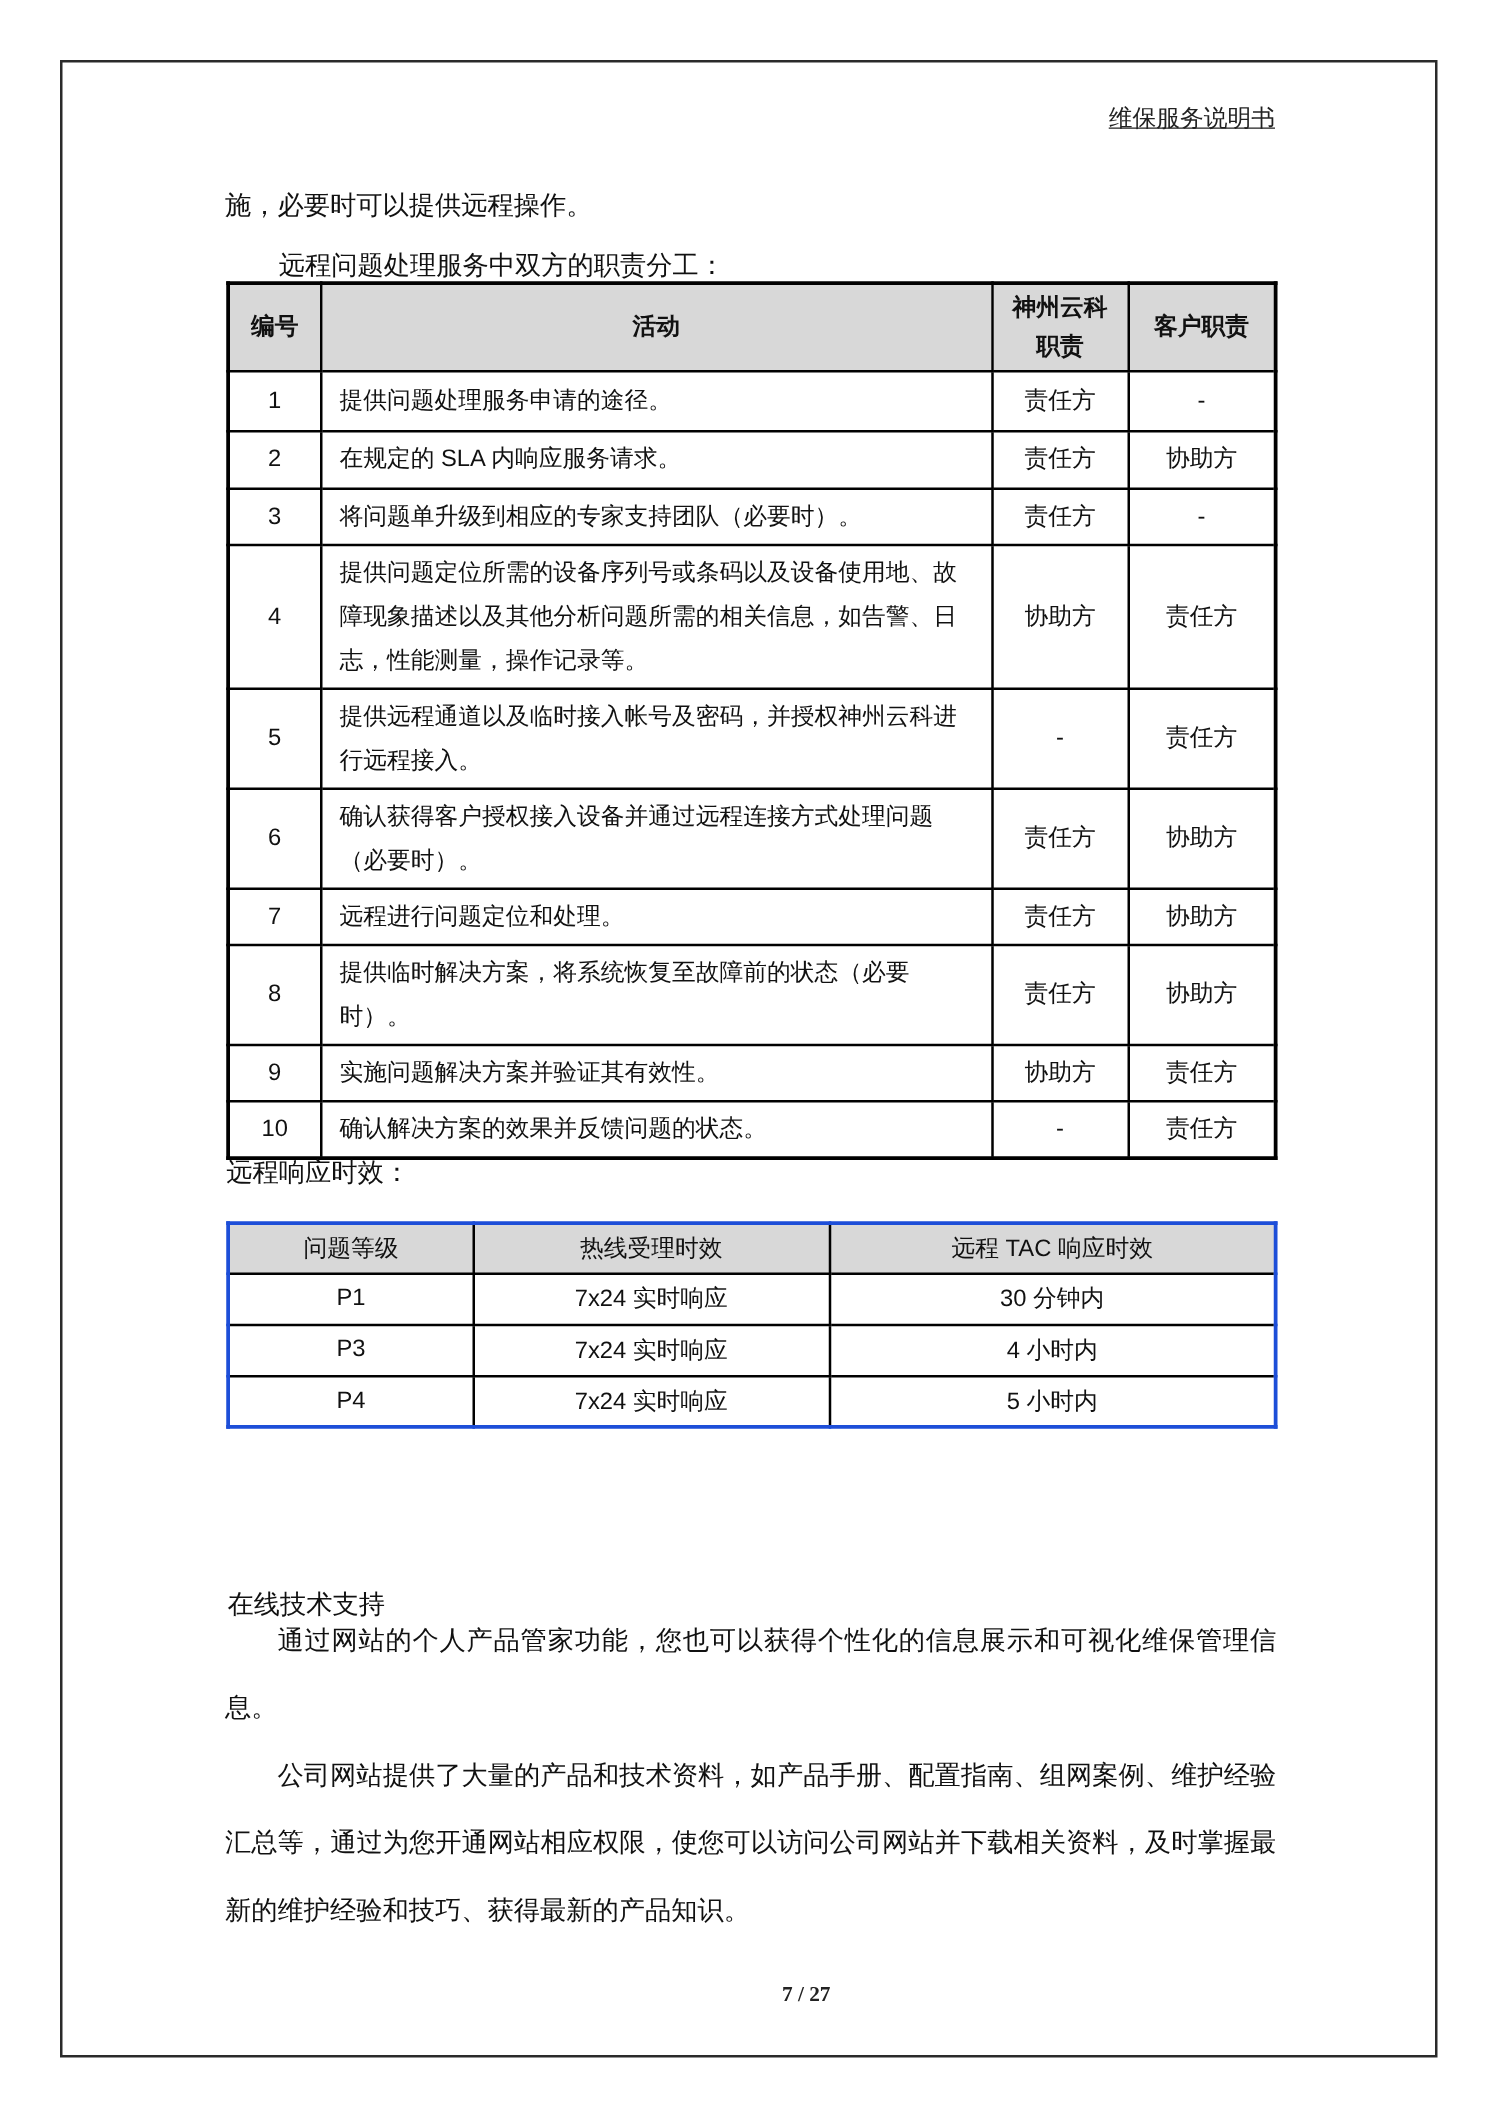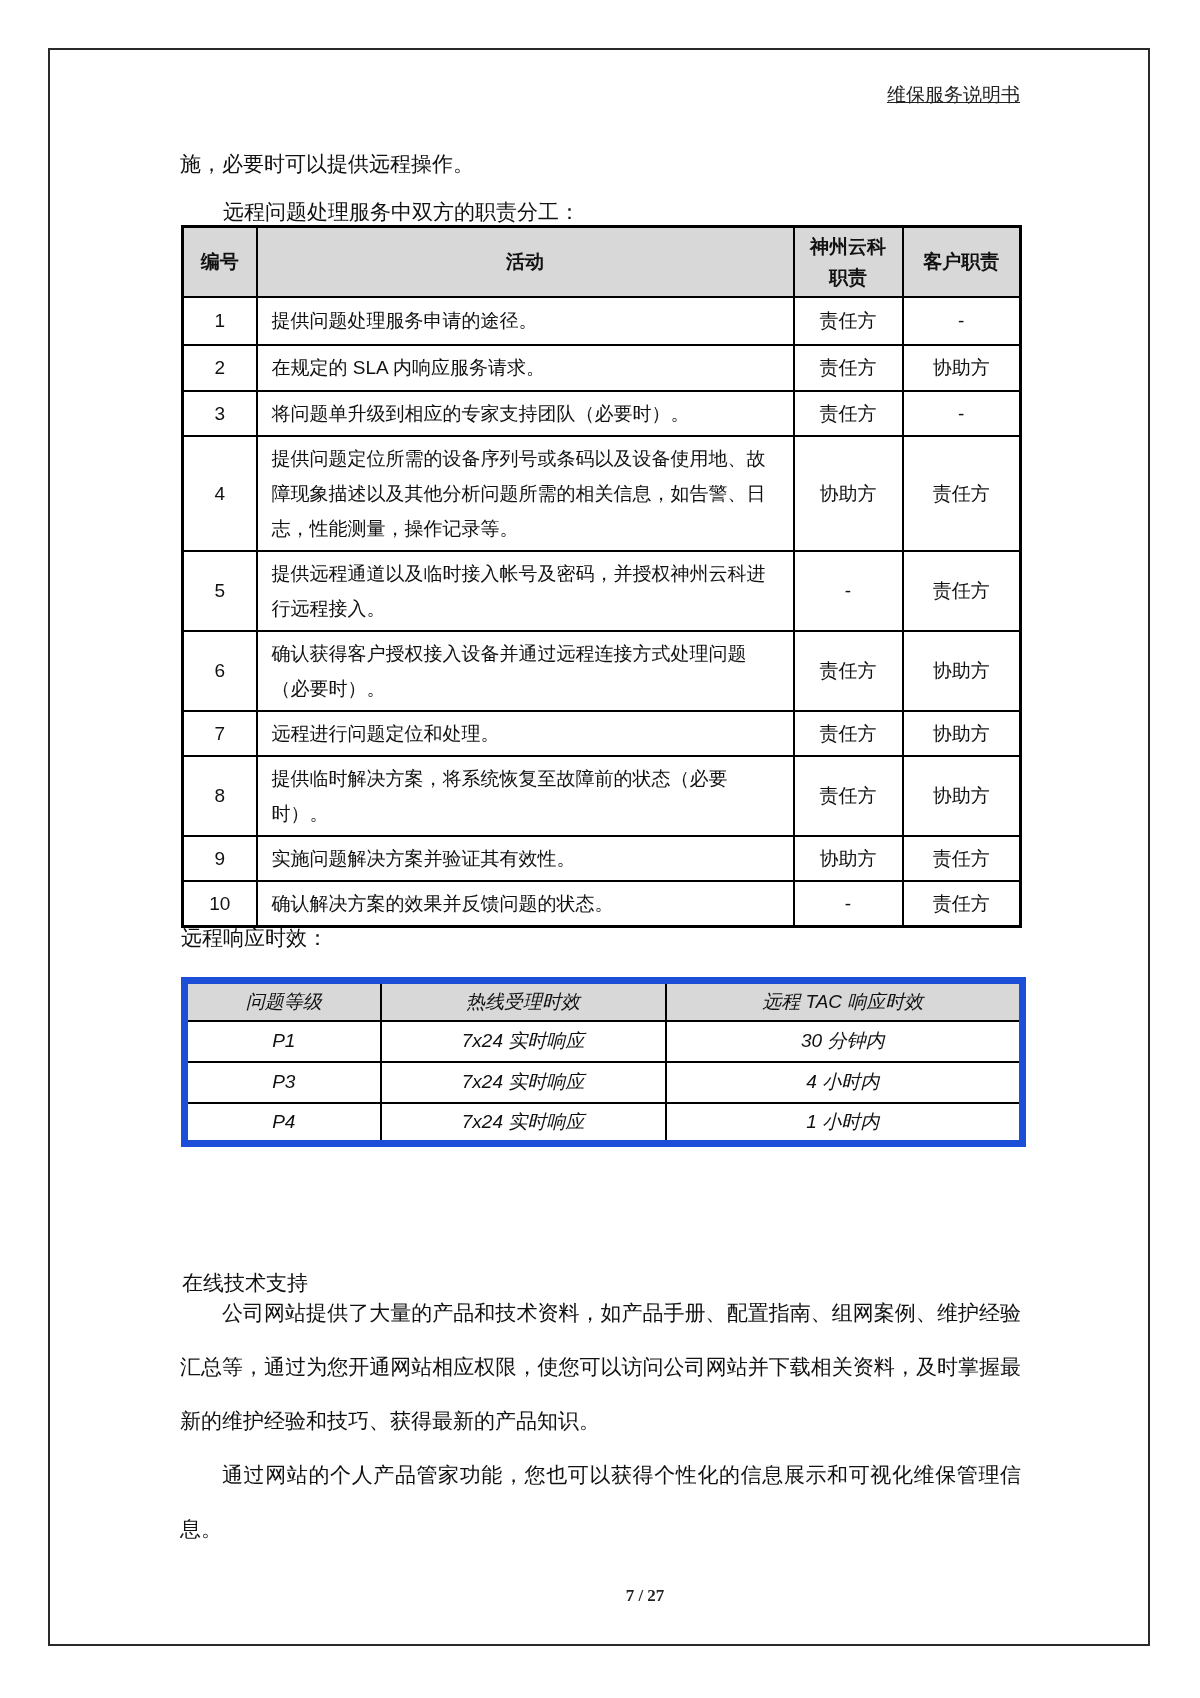--- a/index.html
+++ b/index.html
@@ -31,22 +31,21 @@
   }
   .resp-table td{line-height:35px;}
   .cell-no{text-align:center;}
   .cell-activity{text-align:left;padding:4px 14px;margin-left:19px;}
   .cell-role{text-align:center;}
 
   .resp-time-title{position:absolute;left:181px;top:924px;font-size:21px;}
 
   .time-table{
     position:absolute;left:181px;top:977px;width:838px;font-size:19px;
-    border:7px solid #1d4ed8;
-    font-style:italic;
+    border:3px solid #1d4ed8;
   }
   .time-table th{
     background:#d8d8d8;font-weight:normal;text-align:center;font-size:19px;
   }
   .time-table td{text-align:center;}
 
   .online-heading{position:absolute;left:182px;top:1237px;font-size:21px;margin-top:32px;}
 
   .paragraphs{
     position:absolute;left:180px;top:1286px;width:841px;
@@ -169,25 +168,25 @@
     <td>30 分钟内</td>
   </tr>
   <tr style="height:41px">
     <td>P3</td>
     <td>7x24 实时响应</td>
     <td>4 小时内</td>
   </tr>
   <tr style="height:41px">
     <td>P4</td>
     <td>7x24 实时响应</td>
-    <td>1 小时内</td>
+    <td>5 小时内</td>
   </tr>
 </tbody>
   </table>
 
 <div class="online-heading">在线技术支持</div>
 
 <div class="paragraphs">
+  <p>通过网站的个人产品管家功能，您也可以获得个性化的信息展示和可视化维保管理信息。</p>
   <p>公司网站提供了大量的产品和技术资料，如产品手册、配置指南、组网案例、维护经验汇总等，通过为您开通网站相应权限，使您可以访问公司网站并下载相关资料，及时掌握最新的维护经验和技巧、获得最新的产品知识。</p>
-  <p>通过网站的个人产品管家功能，您也可以获得个性化的信息展示和可视化维保管理信息。</p>
 </div>
 
 <div class="page-footer">7 / 27</div>
 
 </body></html>

